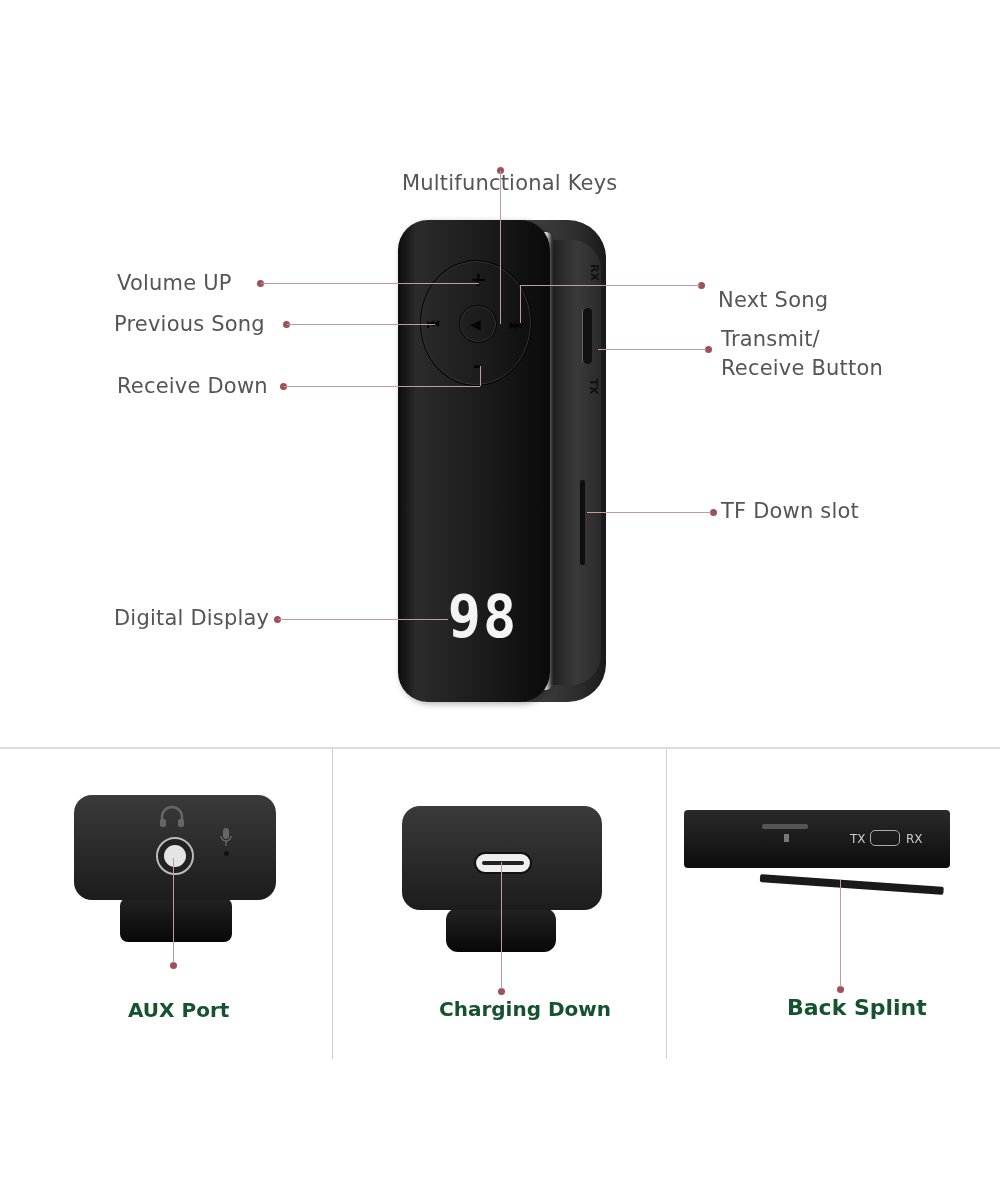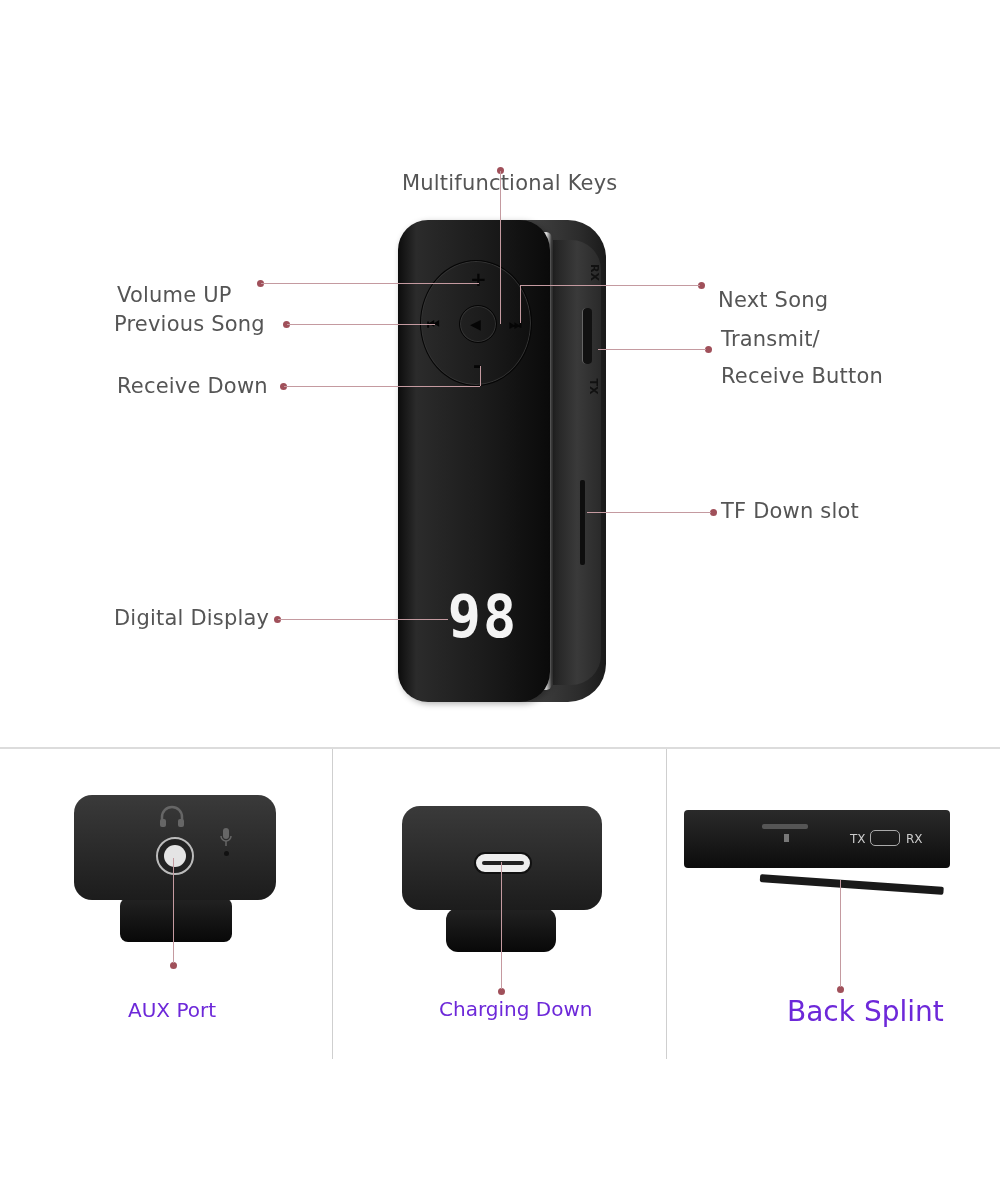--- a/index.html
+++ b/index.html
@@ -24,21 +24,21 @@
   .toggle { position: absolute; left: 184px; top: 88px; width: 10px; height: 56px; border-radius: 4px; background: #111; box-shadow: inset 1px 0 0 #666; }
   .tfslot { position: absolute; left: 182px; top: 260px; width: 5px; height: 85px; border-radius: 2px; background: #0e0e0e; }
   .seg { position: absolute; left: 48px; top: 368px; font-family: "DejaVu Sans Mono", monospace; font-size: 58px; font-weight: bold; color: #f4f4f4; letter-spacing: 2px; line-height: 1; transform: scaleX(0.95); }
 
   .divider-h { position: absolute; left: 0; top: 747px; width: 1000px; height: 2px; background: #dcdcdc; }
   .divider-v { position: absolute; top: 749px; width: 1px; height: 310px; background: #cfcfcf; }
 
   
   .box { position: absolute; background: linear-gradient(180deg,#3a3a3a,#1c1c1c); border-radius: 18px; }
   .clip { position: absolute; background: linear-gradient(180deg,#222,#080808); border-radius: 8px; }
-  .sublabel { position: absolute; font-size: 20px; color: #6d28d9; white-space: nowrap; }
+  .sublabel { position: absolute; font-size: 20px; color: #14532d; white-space: nowrap; font-weight: bold; }
 </style>
 </head>
 <body>
 
 <div>
 
   <div class="device">
     <div class="dev-side"></div>
     <div class="dev-right"></div>
     <div class="dev-edge"></div>
@@ -57,40 +57,40 @@
     <span class="side-text" style="left:188px;top:46px;">RX</span>
     <div class="toggle"></div>
     <span class="side-text" style="left:188px;top:160px;">TX</span>
     <div class="tfslot"></div>
   </div>
 
   <div class="label" style="left:402px;top:138px;margin-top:33px;">Multifunctional Keys</div>
   <div class="dot" style="left:497px;top:167px;"></div>
   <div class="vline" style="left:500px;top:171px;height:153px;"></div>
 
-  <div class="label" style="left:117px;top:283px;">Volume UP</div>
+  <div class="label" style="left:117px;top:271px;">Volume UP</div>
   <div class="dot" style="left:257px;top:280px;"></div>
   <div class="hline" style="left:261px;top:283px;width:218px;"></div>
 
   <div class="label" style="left:114px;top:312px;">Previous Song</div>
   <div class="dot" style="left:283px;top:321px;"></div>
   <div class="hline" style="left:287px;top:324px;width:148px;"></div>
 
   <div class="label" style="left:117px;top:374px;">Receive Down</div>
   <div class="dot" style="left:280px;top:383px;"></div>
   <div class="hline" style="left:284px;top:386px;width:196px;"></div>
   <div class="vline" style="left:480px;top:366px;height:20px;"></div>
 
   <div class="label" style="left:718px;top:288px;">Next Song</div>
   <div class="dot" style="left:698px;top:282px;"></div>
   <div class="hline" style="left:520px;top:285px;width:180px;"></div>
   <div class="vline" style="left:520px;top:285px;height:38px;"></div>
 
   <div class="label" style="left:721px;top:327px;">Transmit/</div>
-  <div class="label" style="left:721px;top:356px;margin-top:8px;">Receive Button</div>
+  <div class="label" style="left:721px;top:356px;">Receive Button</div>
   <div class="dot" style="left:705px;top:346px;"></div>
   <div class="hline" style="left:598px;top:349px;width:108px;"></div>
 
   <div class="label" style="left:721px;top:499px;">TF Down slot</div>
   <div class="dot" style="left:710px;top:509px;"></div>
   <div class="hline" style="left:587px;top:512px;width:124px;"></div>
 
   <div class="label" style="left:114px;top:606px;">Digital Display</div>
   <div class="dot" style="left:274px;top:616px;"></div>
   <div class="hline" style="left:278px;top:619px;width:170px;"></div>
@@ -139,14 +139,14 @@
   <div class="box" style="left:684px;top:810px;width:266px;height:58px;border-radius:4px;background:linear-gradient(180deg,#2a2a2a,#0c0c0c);">
     <div style="position:absolute;left:78px;top:14px;width:46px;height:5px;border-radius:2px;background:#555;"></div>
     <div style="position:absolute;left:100px;top:24px;width:5px;height:8px;background:#777;"></div>
     <span style="position:absolute;left:166px;top:22px;font-size:12px;color:#ccc;">TX</span>
     <div style="position:absolute;left:186px;top:20px;width:30px;height:16px;border-radius:5px;border:1.5px solid #aaa;"></div>
     <span style="position:absolute;left:222px;top:22px;font-size:12px;color:#ccc;">RX</span>
   </div>
   <div style="position:absolute;left:760px;top:874px;width:184px;height:8px;background:#1a1a1a;transform:rotate(4deg);transform-origin:left center;border-radius:2px;"></div>
   <div class="dot" style="left:837px;top:986px;"></div>
   <div class="vline" style="left:840px;top:880px;height:107px;"></div>
-  <div class="sublabel" style="left:787px;top:995px;font-size:28px;">Back Splint</div>
+  <div class="sublabel" style="left:787px;top:995px;font-size:22px;">Back Splint</div>
 </div>
 
 </body></html>

